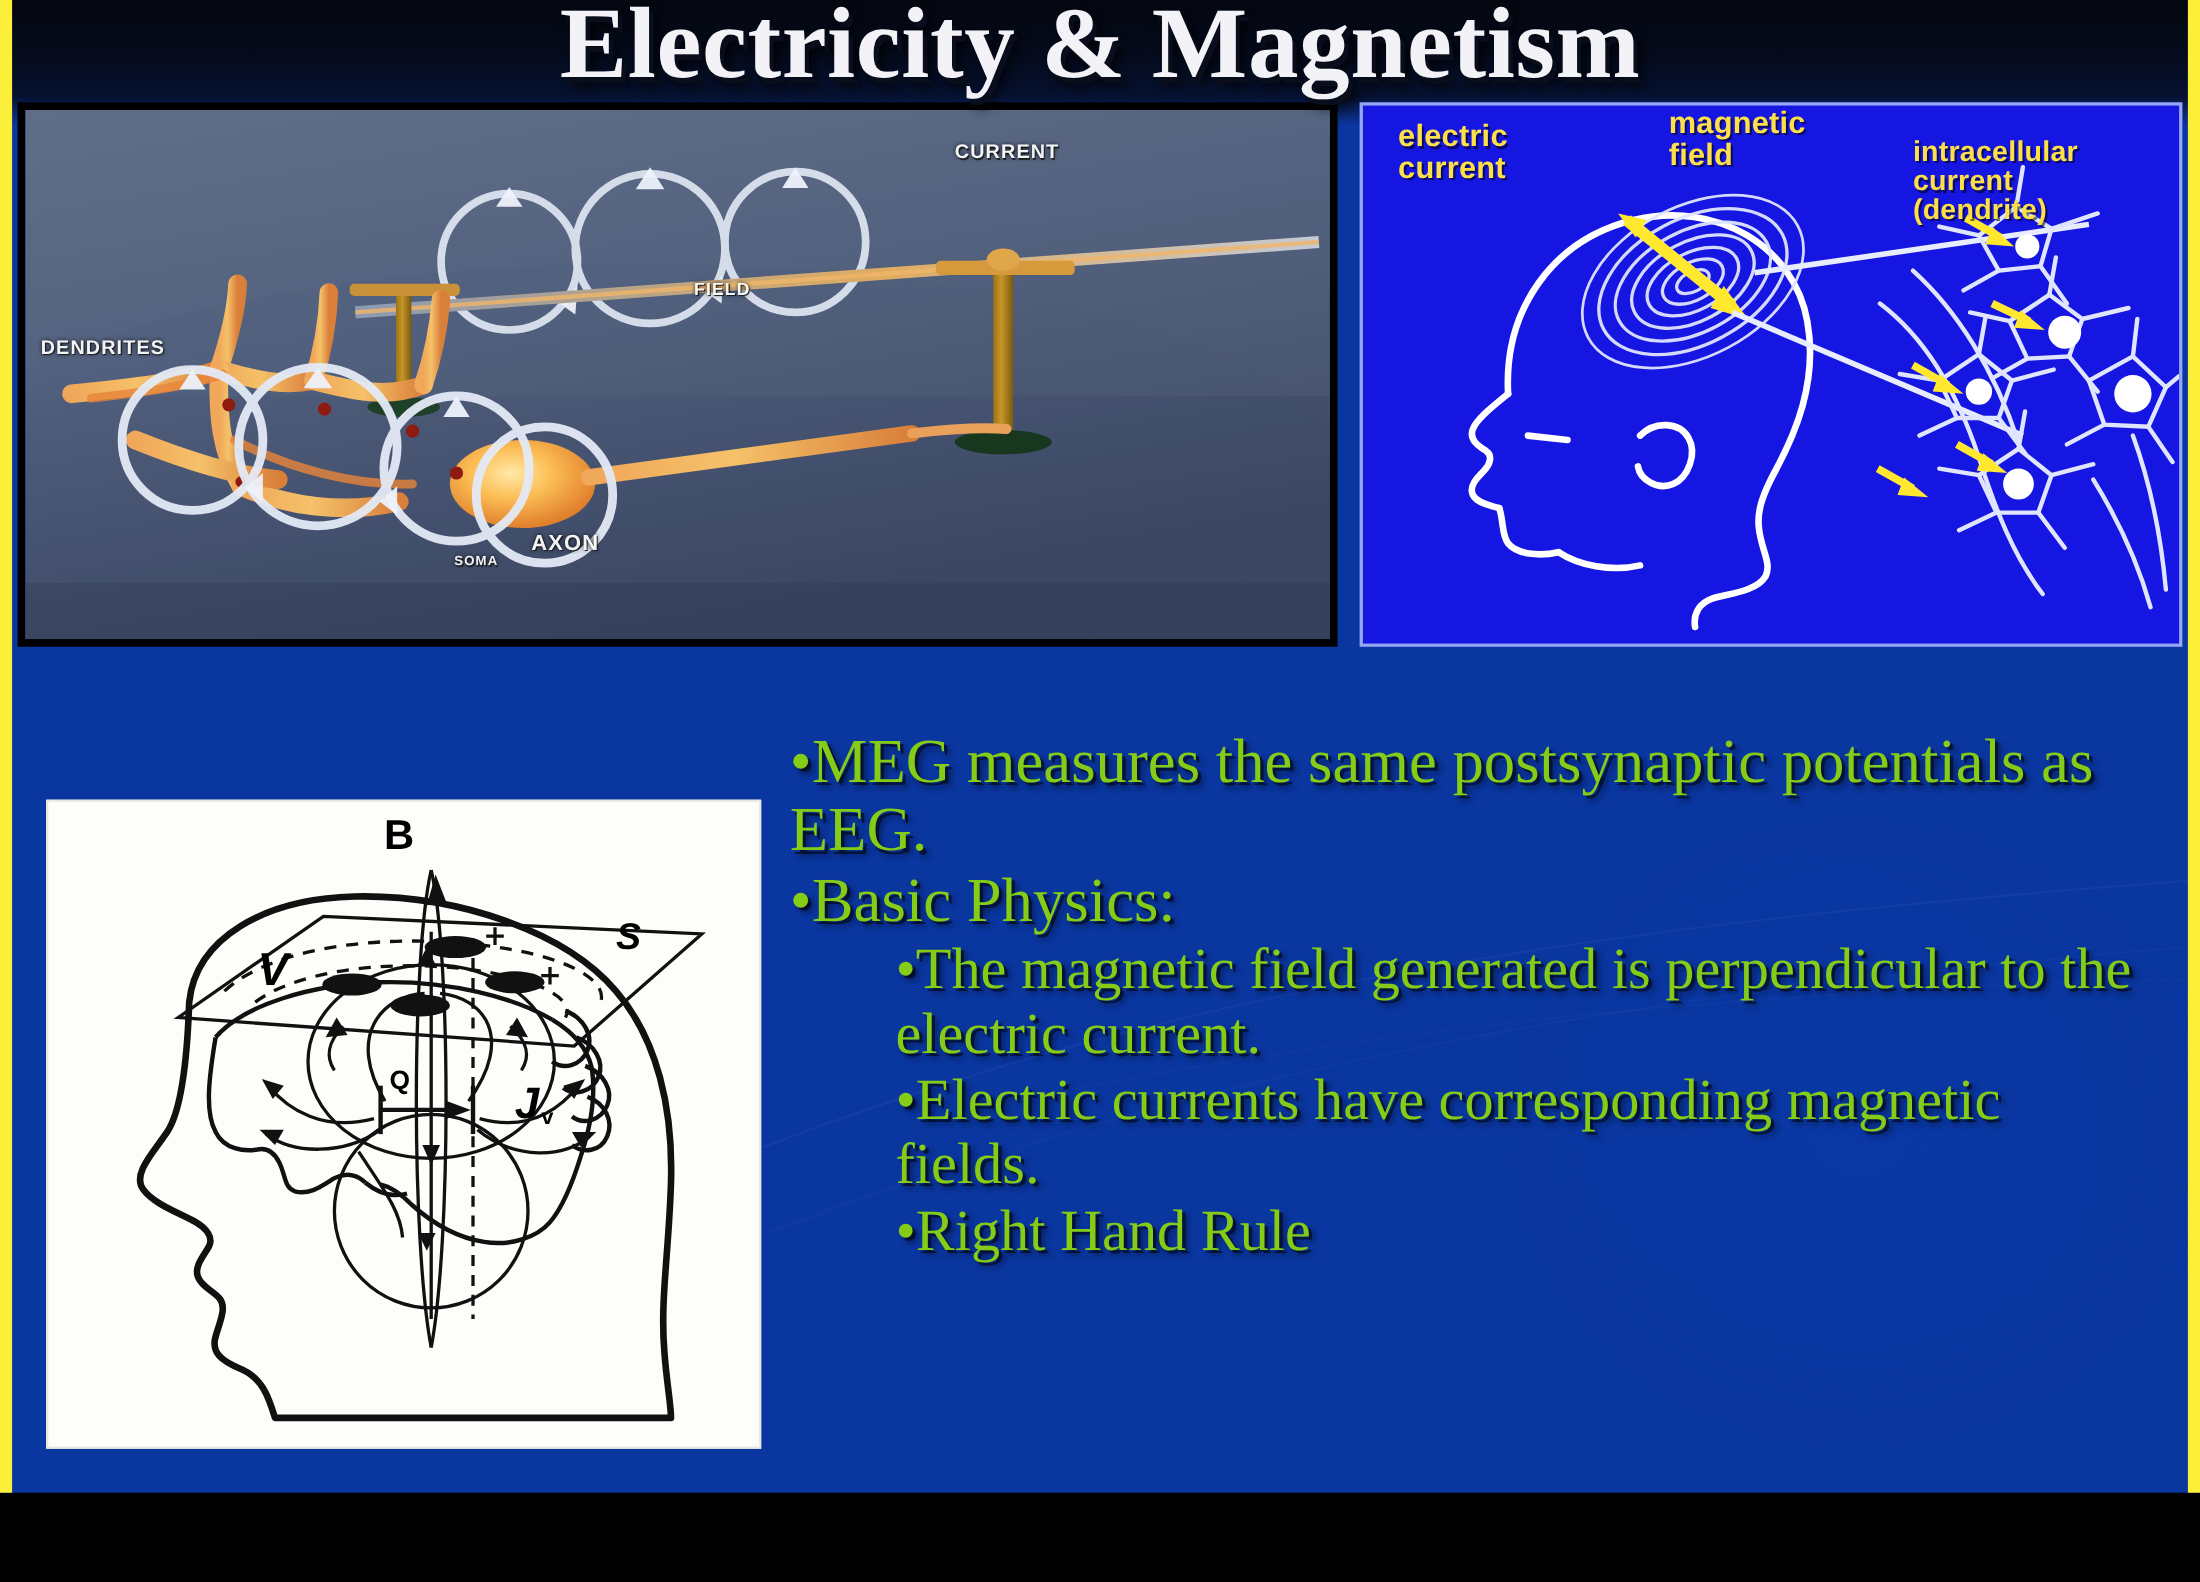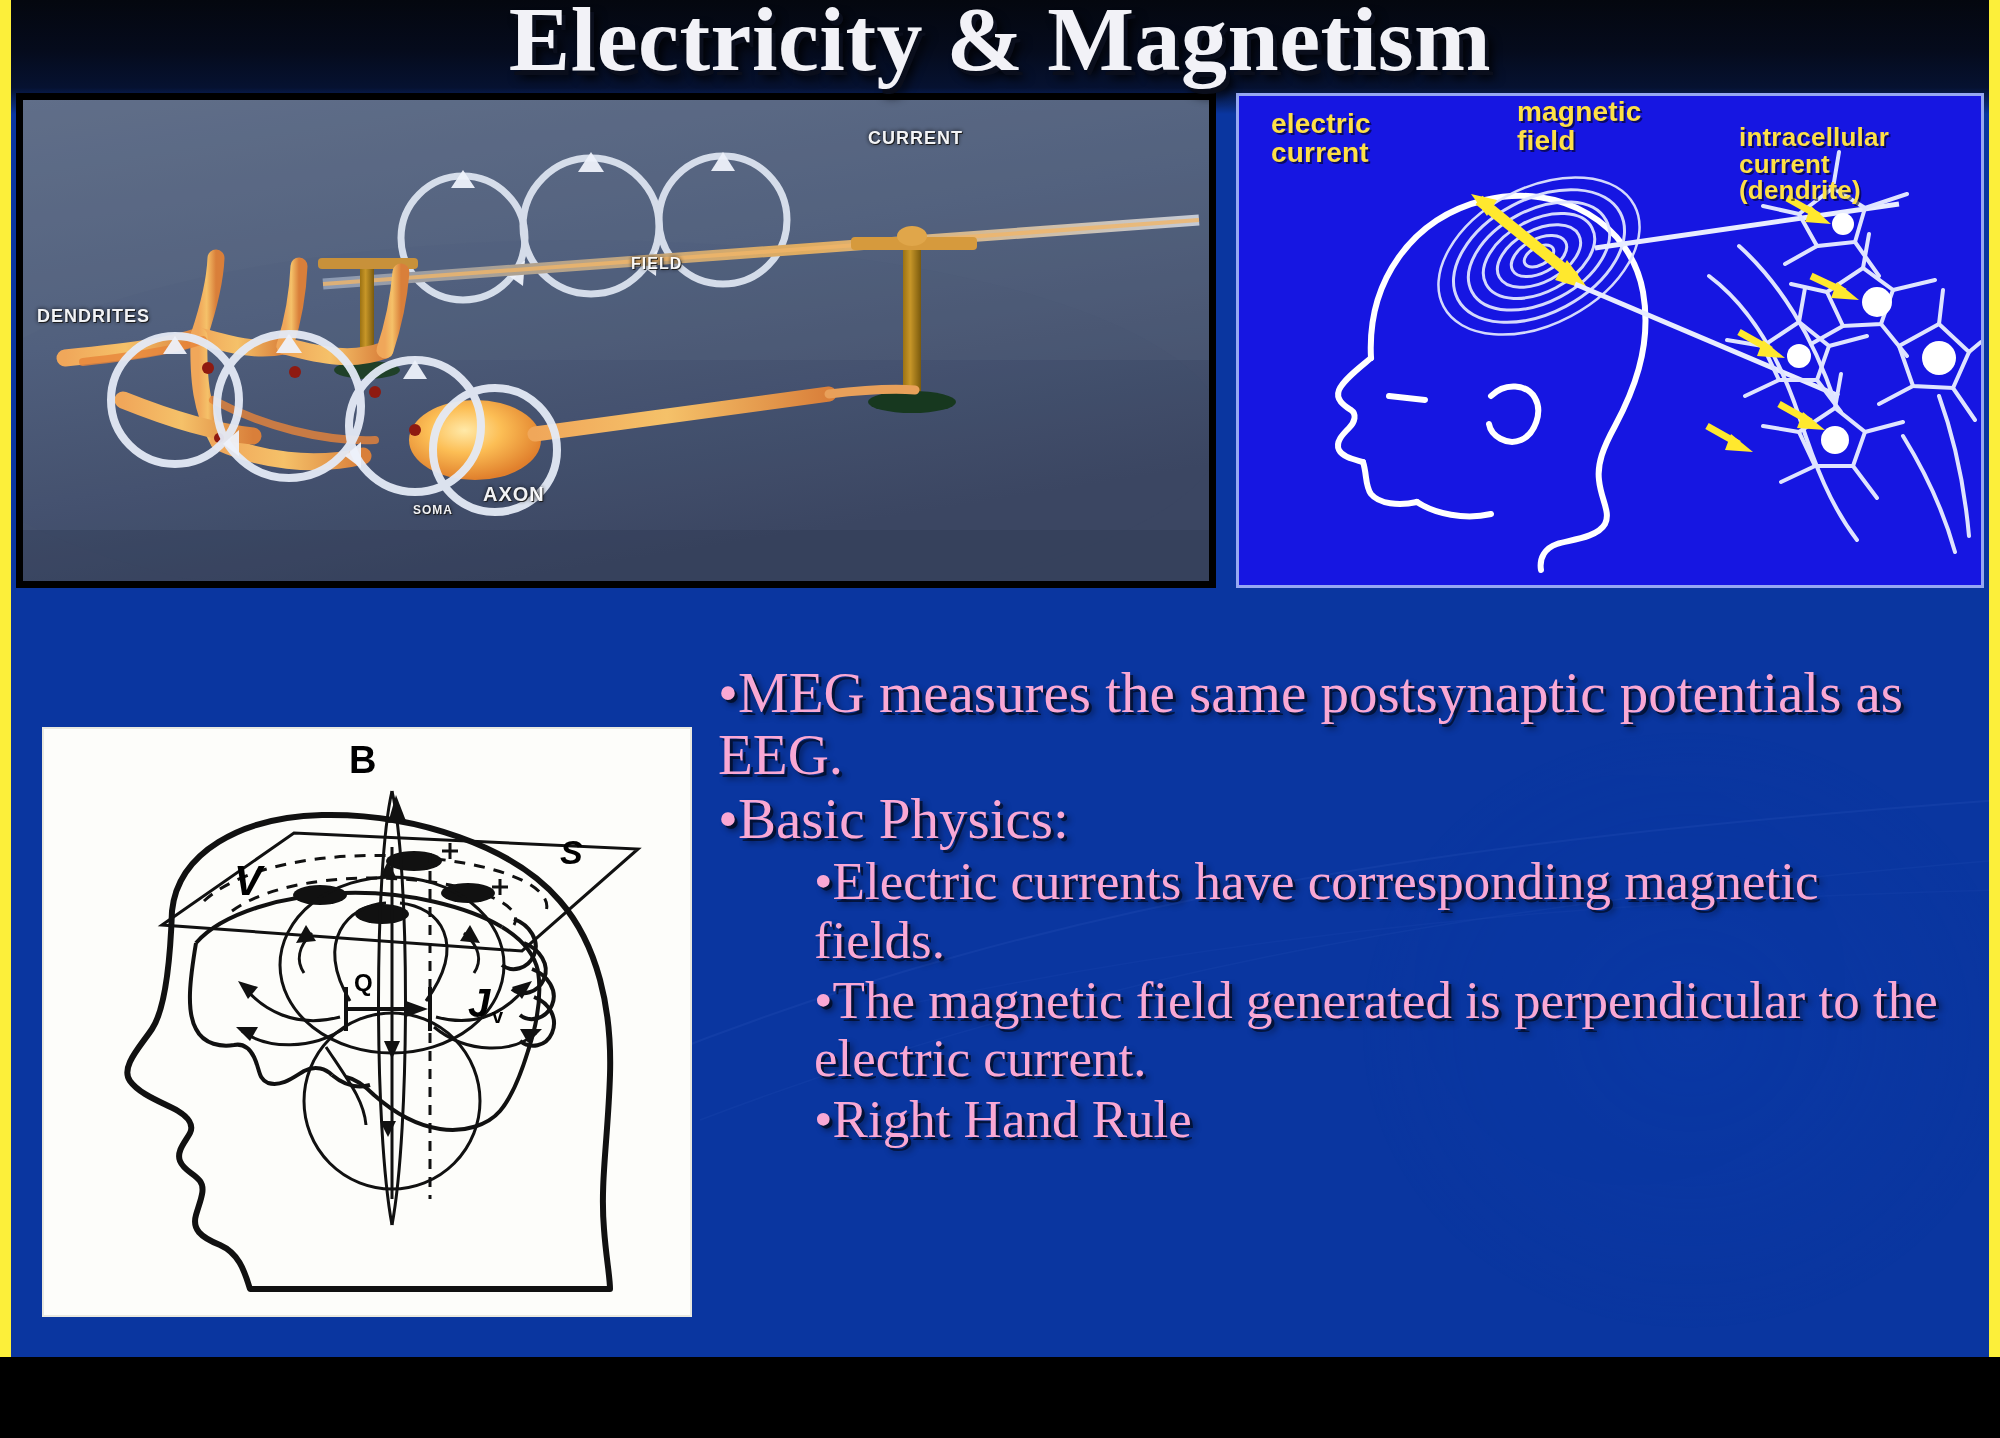--- a/index.html
+++ b/index.html
@@ -54,21 +54,21 @@
 
   
   #diagram{position:absolute;left:42px;top:727px;width:650px;height:590px;
            background:#fdfdfa;border:2px solid #e9e9e0;box-sizing:border-box;
            overflow:hidden;}
   #diagram .dlbl{position:absolute;color:#000;
            font-family:"Liberation Sans",sans-serif;font-weight:bold;}
 
   
   #bullets{position:absolute;left:718px;top:662px;width:1230px;z-index:20;}
-  .b1,.b2{color:#f9a8d4;
+  .b1,.b2{color:#84cc16;
           text-shadow:3px 3px 0 rgba(0,0,0,.55), 5px 5px 6px rgba(0,0,0,.45);
           font-family:"Liberation Serif",serif;}
   .b1{font-size:57px;line-height:1.09;margin:0 0 2px 0;}
   .b2{font-size:53px;line-height:1.10;margin:0 0 2px 0;padding-left:96px;}
   .bdot{letter-spacing:0;}
 </style>
 </head>
 <body>
 
 <div id="slide">
@@ -442,25 +442,25 @@
 
     <p class="b1">
       <span class="bdot">•</span><span>MEG measures the same postsynaptic potentials as EEG.</span>
     </p>
 
     <p class="b1">
       <span class="bdot">•</span><span>Basic Physics:</span>
     </p>
 
     <p class="b2">
+      <span class="bdot">•</span><span>The magnetic field generated is perpendicular to the electric current.</span>
+    </p>
+
+    <p class="b2">
       <span class="bdot">•</span><span>Electric currents have corresponding magnetic fields.</span>
-    </p>
-
-    <p class="b2">
-      <span class="bdot">•</span><span>The magnetic field generated is perpendicular to the electric current.</span>
     </p>
 
     <p class="b2">
       <span class="bdot">•</span><span>Right Hand Rule</span>
     </p>
 
   </div>
 
 </div>
 

